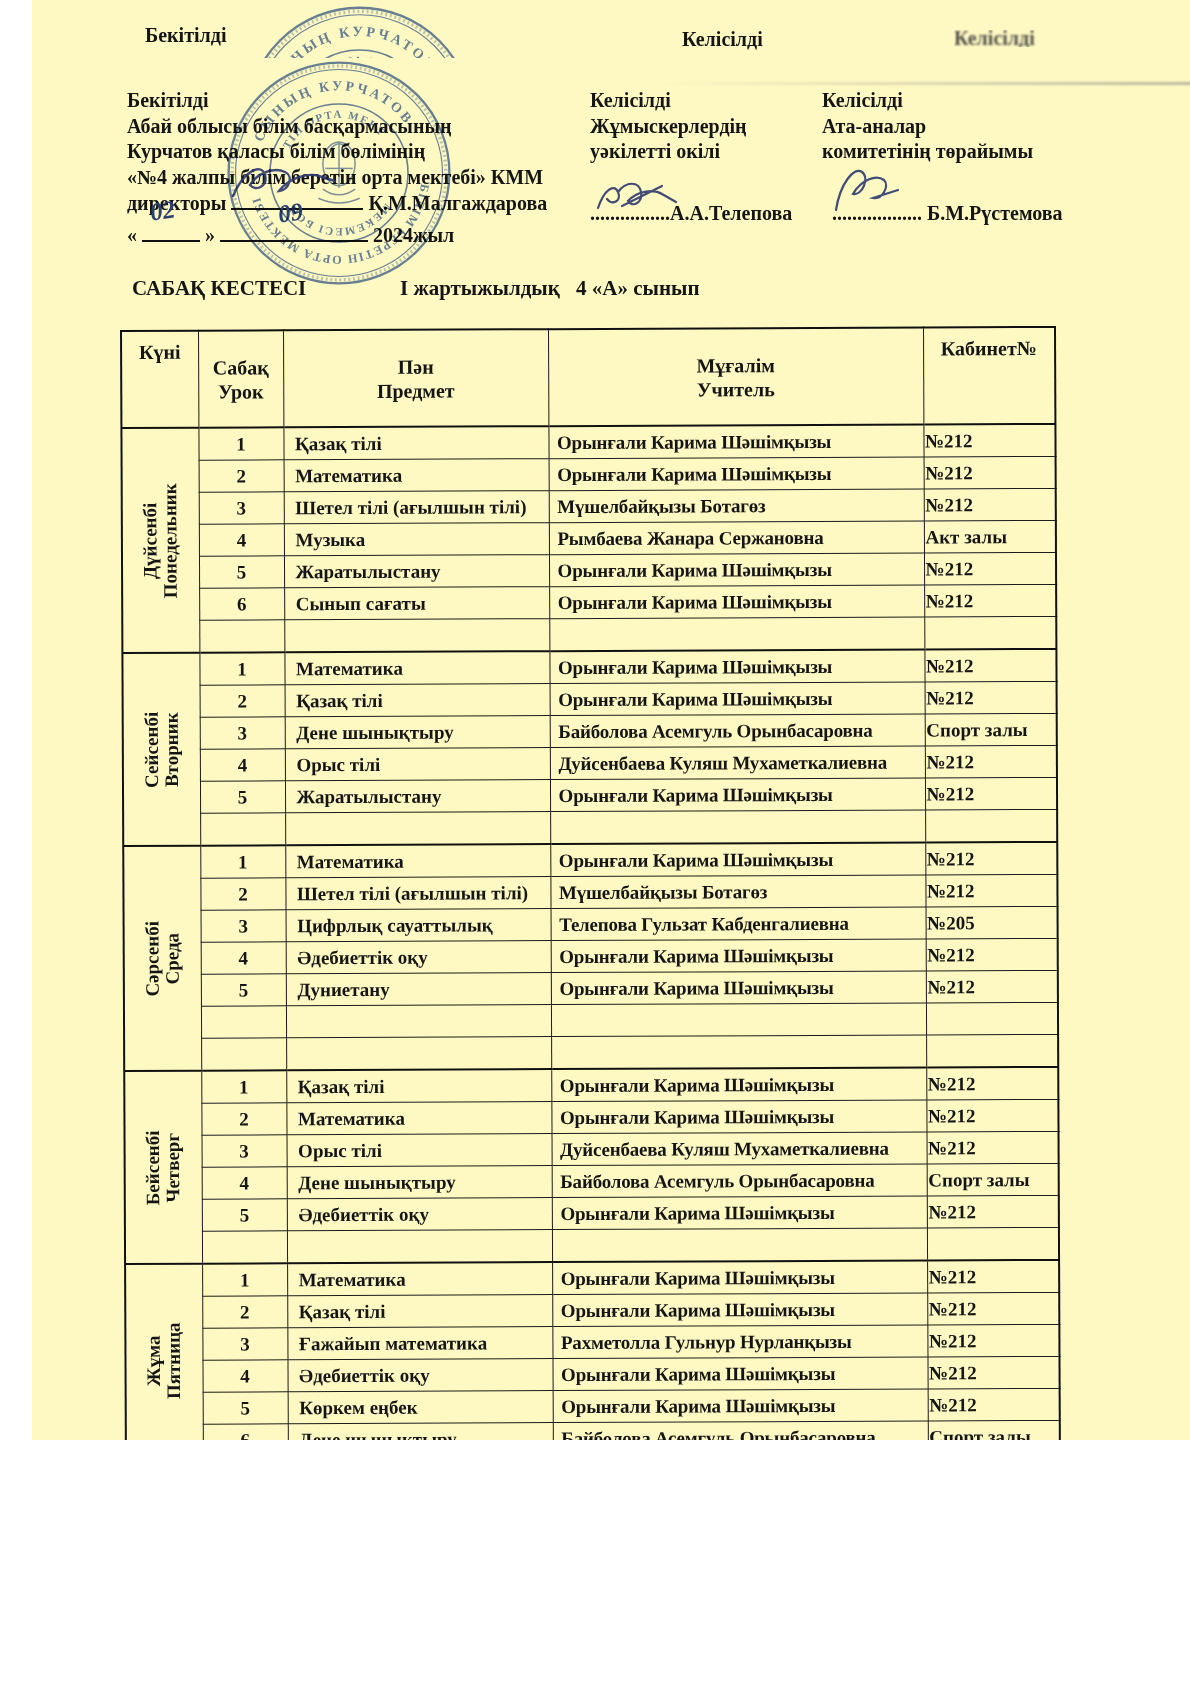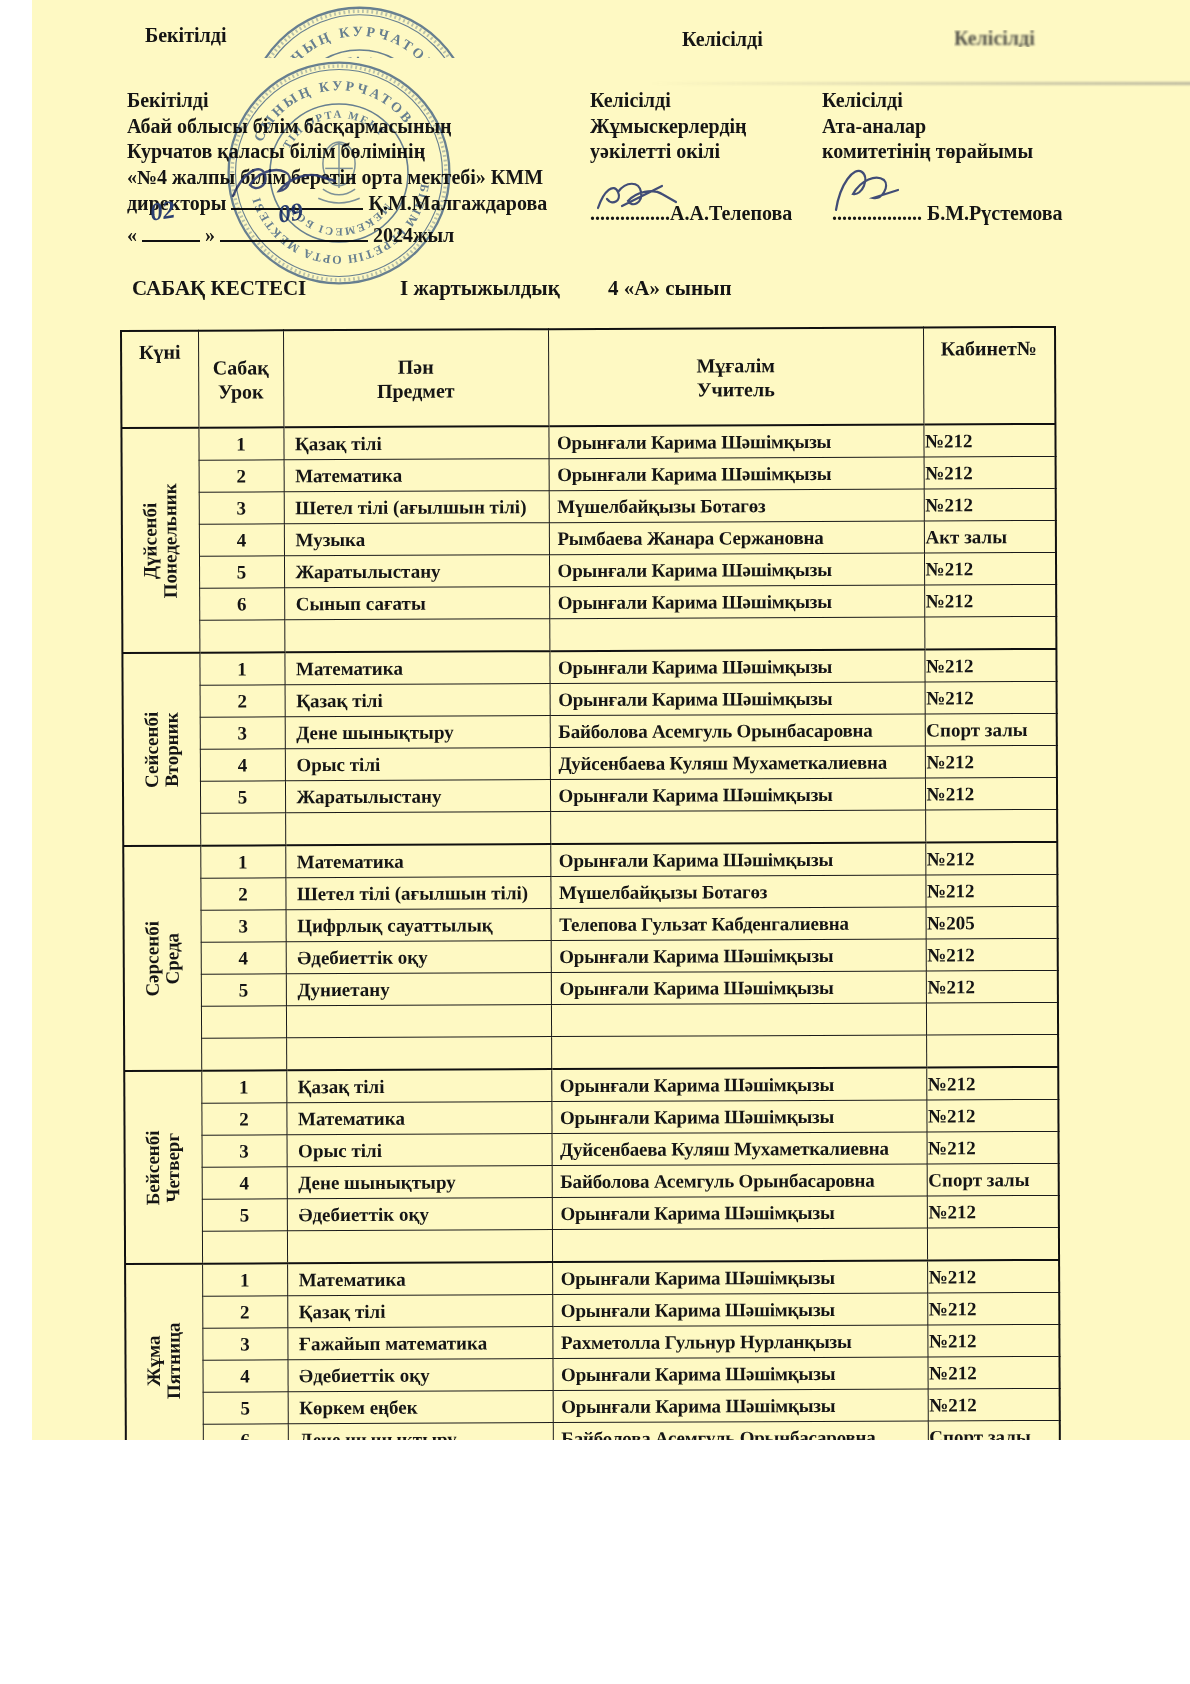--- a/index.html
+++ b/index.html
@@ -166,21 +166,21 @@
   <div class="sig-row" style="left:800px; top:202px;">
     <svg class="sig-svg" style="left:-4px; top:-40px;" width="86" height="58" viewBox="0 0 86 58">
       <path d="M8 48 C12 22 26 4 34 10 C42 16 34 34 25 32 C33 18 48 12 56 18 C62 24 54 38 45 36 L70 28" fill="none" stroke="#2c3a6e" stroke-width="2.2" stroke-linecap="round" opacity=".9"></path>
     </svg>
     <span>..................</span>
     <span>Б.М.Рүстемова</span>
   </div>
 
   <div class="abs t20" style="left:100px; top:276px; font-size:21px;">САБАҚ КЕСТЕСІ</div>
   <div class="abs t20" style="left:368px; top:276px; font-size:21px;">І жартыжылдық</div>
-  <div class="abs t20" style="left:576px; top:276px; font-size:21px;">4 «А» сынып</div>
+  <div class="abs t20" style="left:544px; top:276px; font-size:21px;">4 «А» сынып</div>
 
   <div class="sched-wrap">
     <table class="sched">
       <colgroup>
         <col style="width:77px">
           <col style="width:85px">
           <col style="width:265px">
           <col style="width:375px">
           <col style="width:132px">
       </colgroup>

